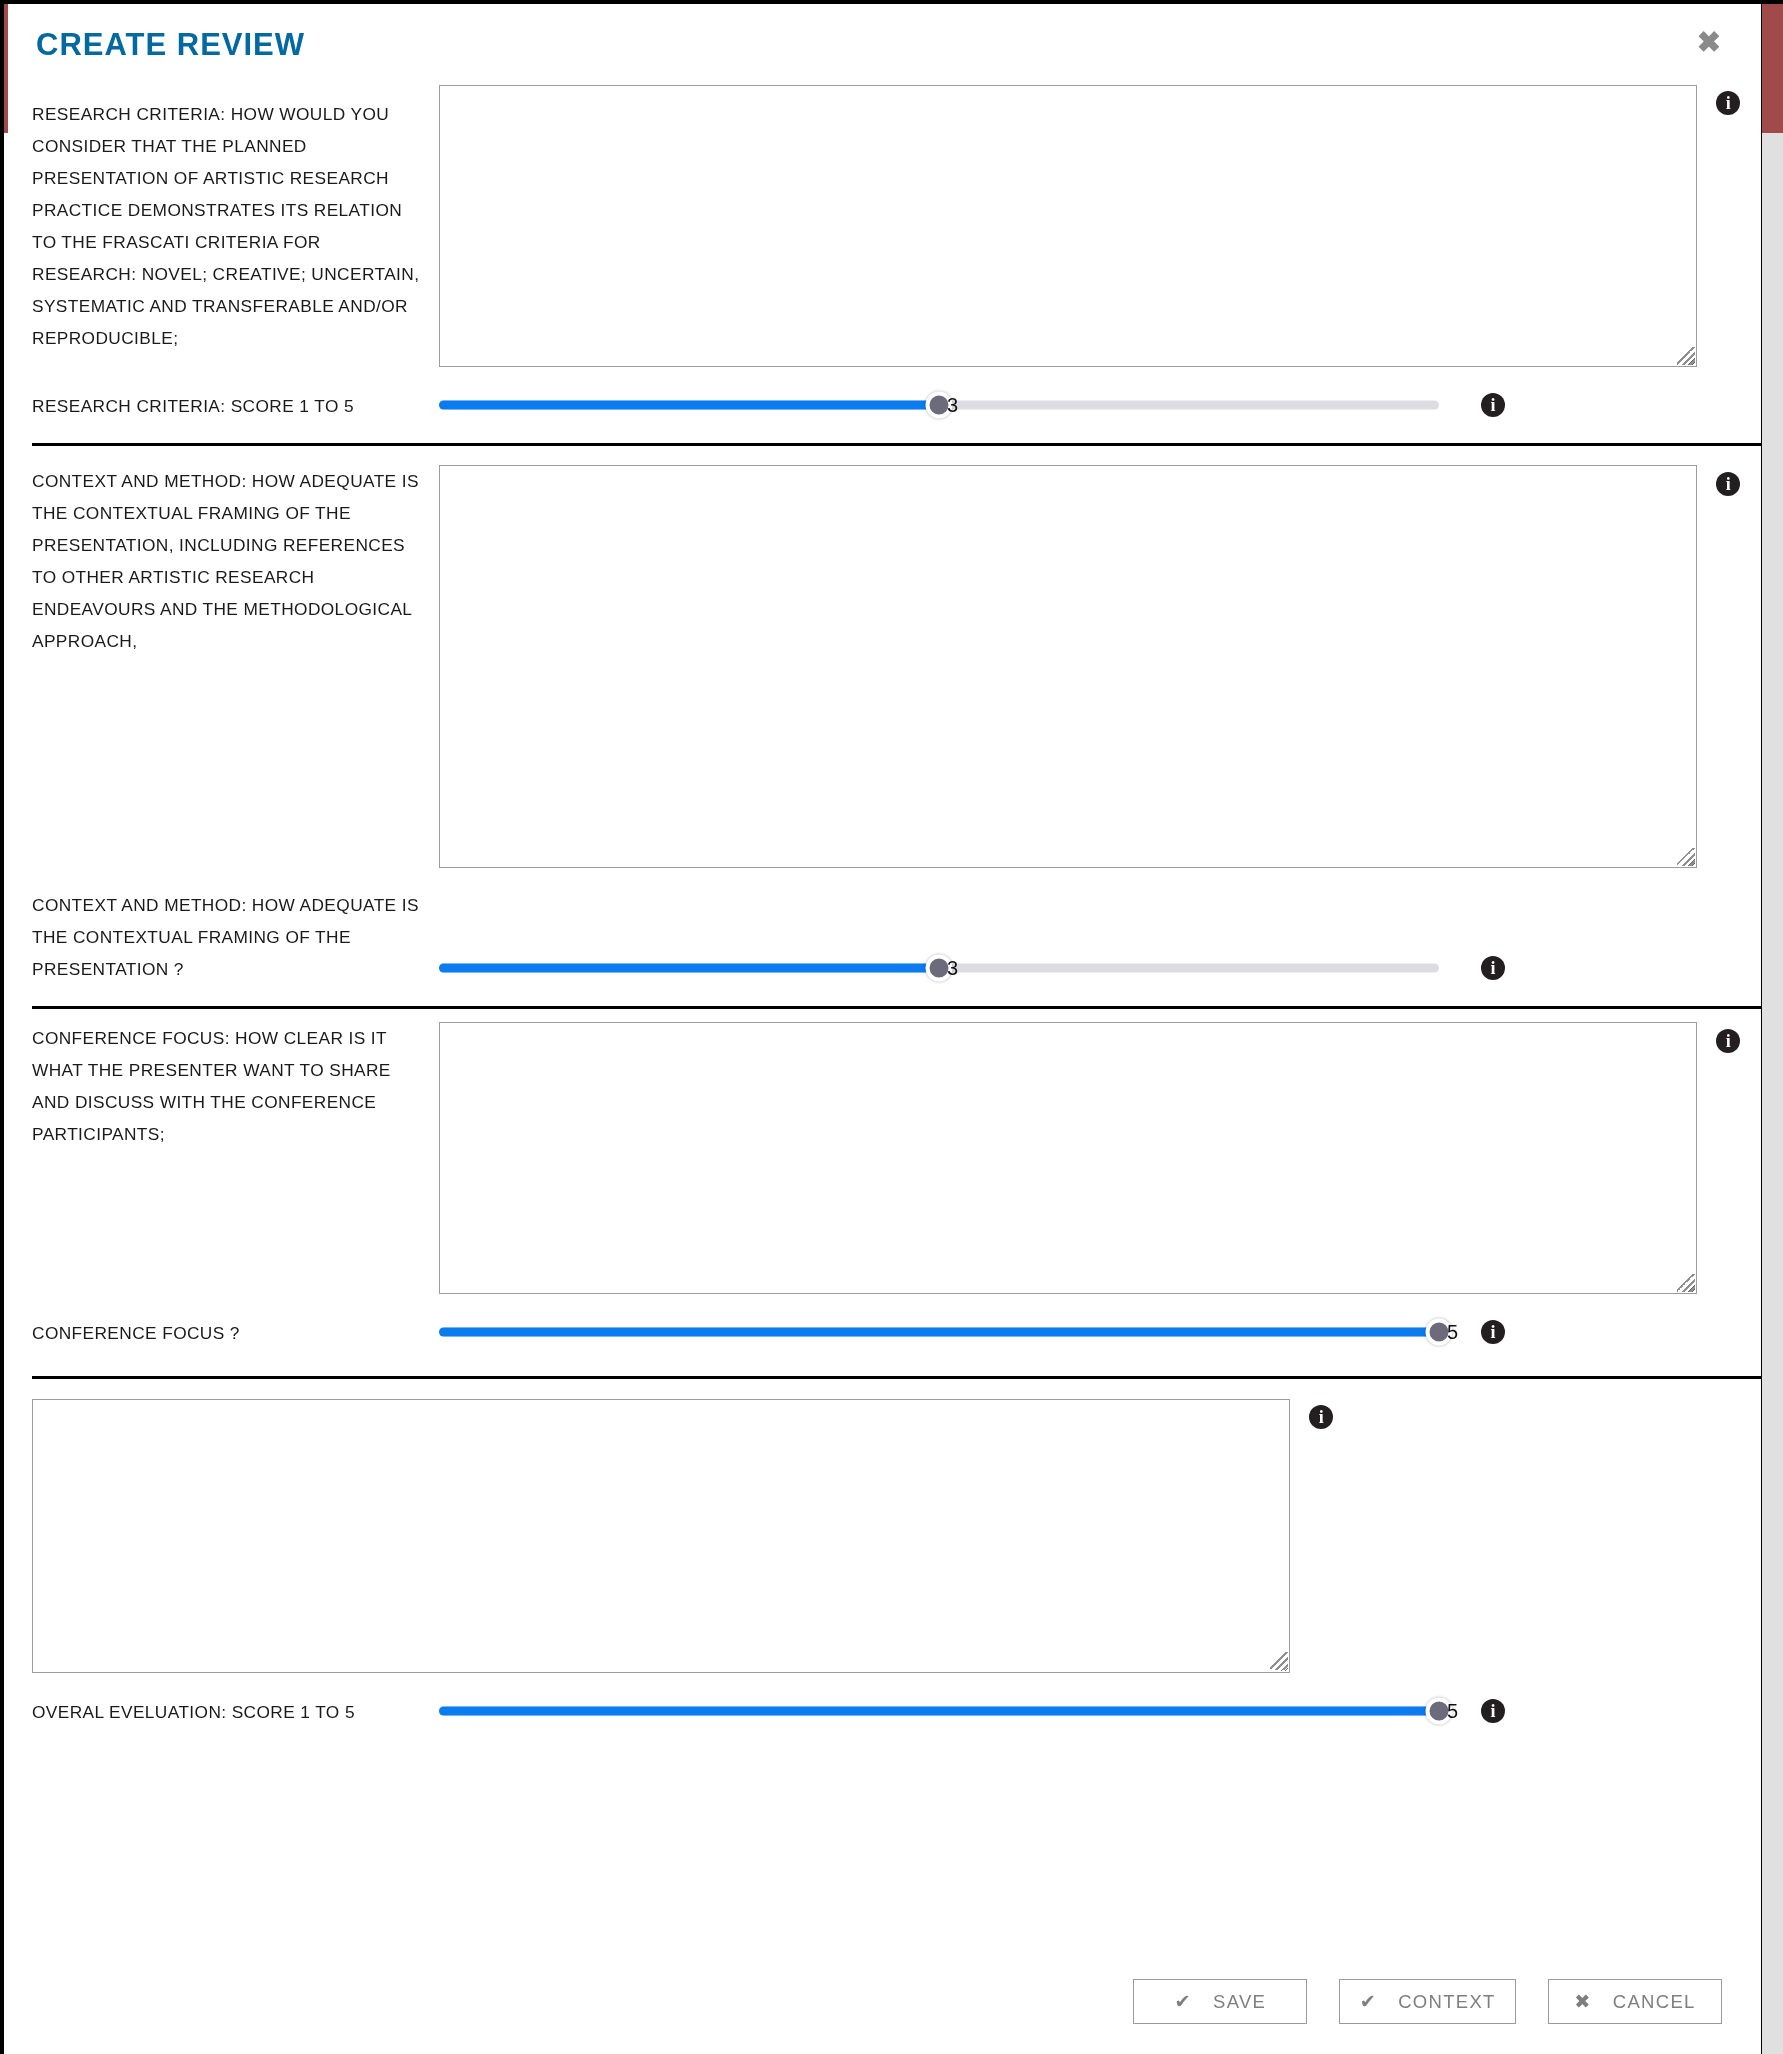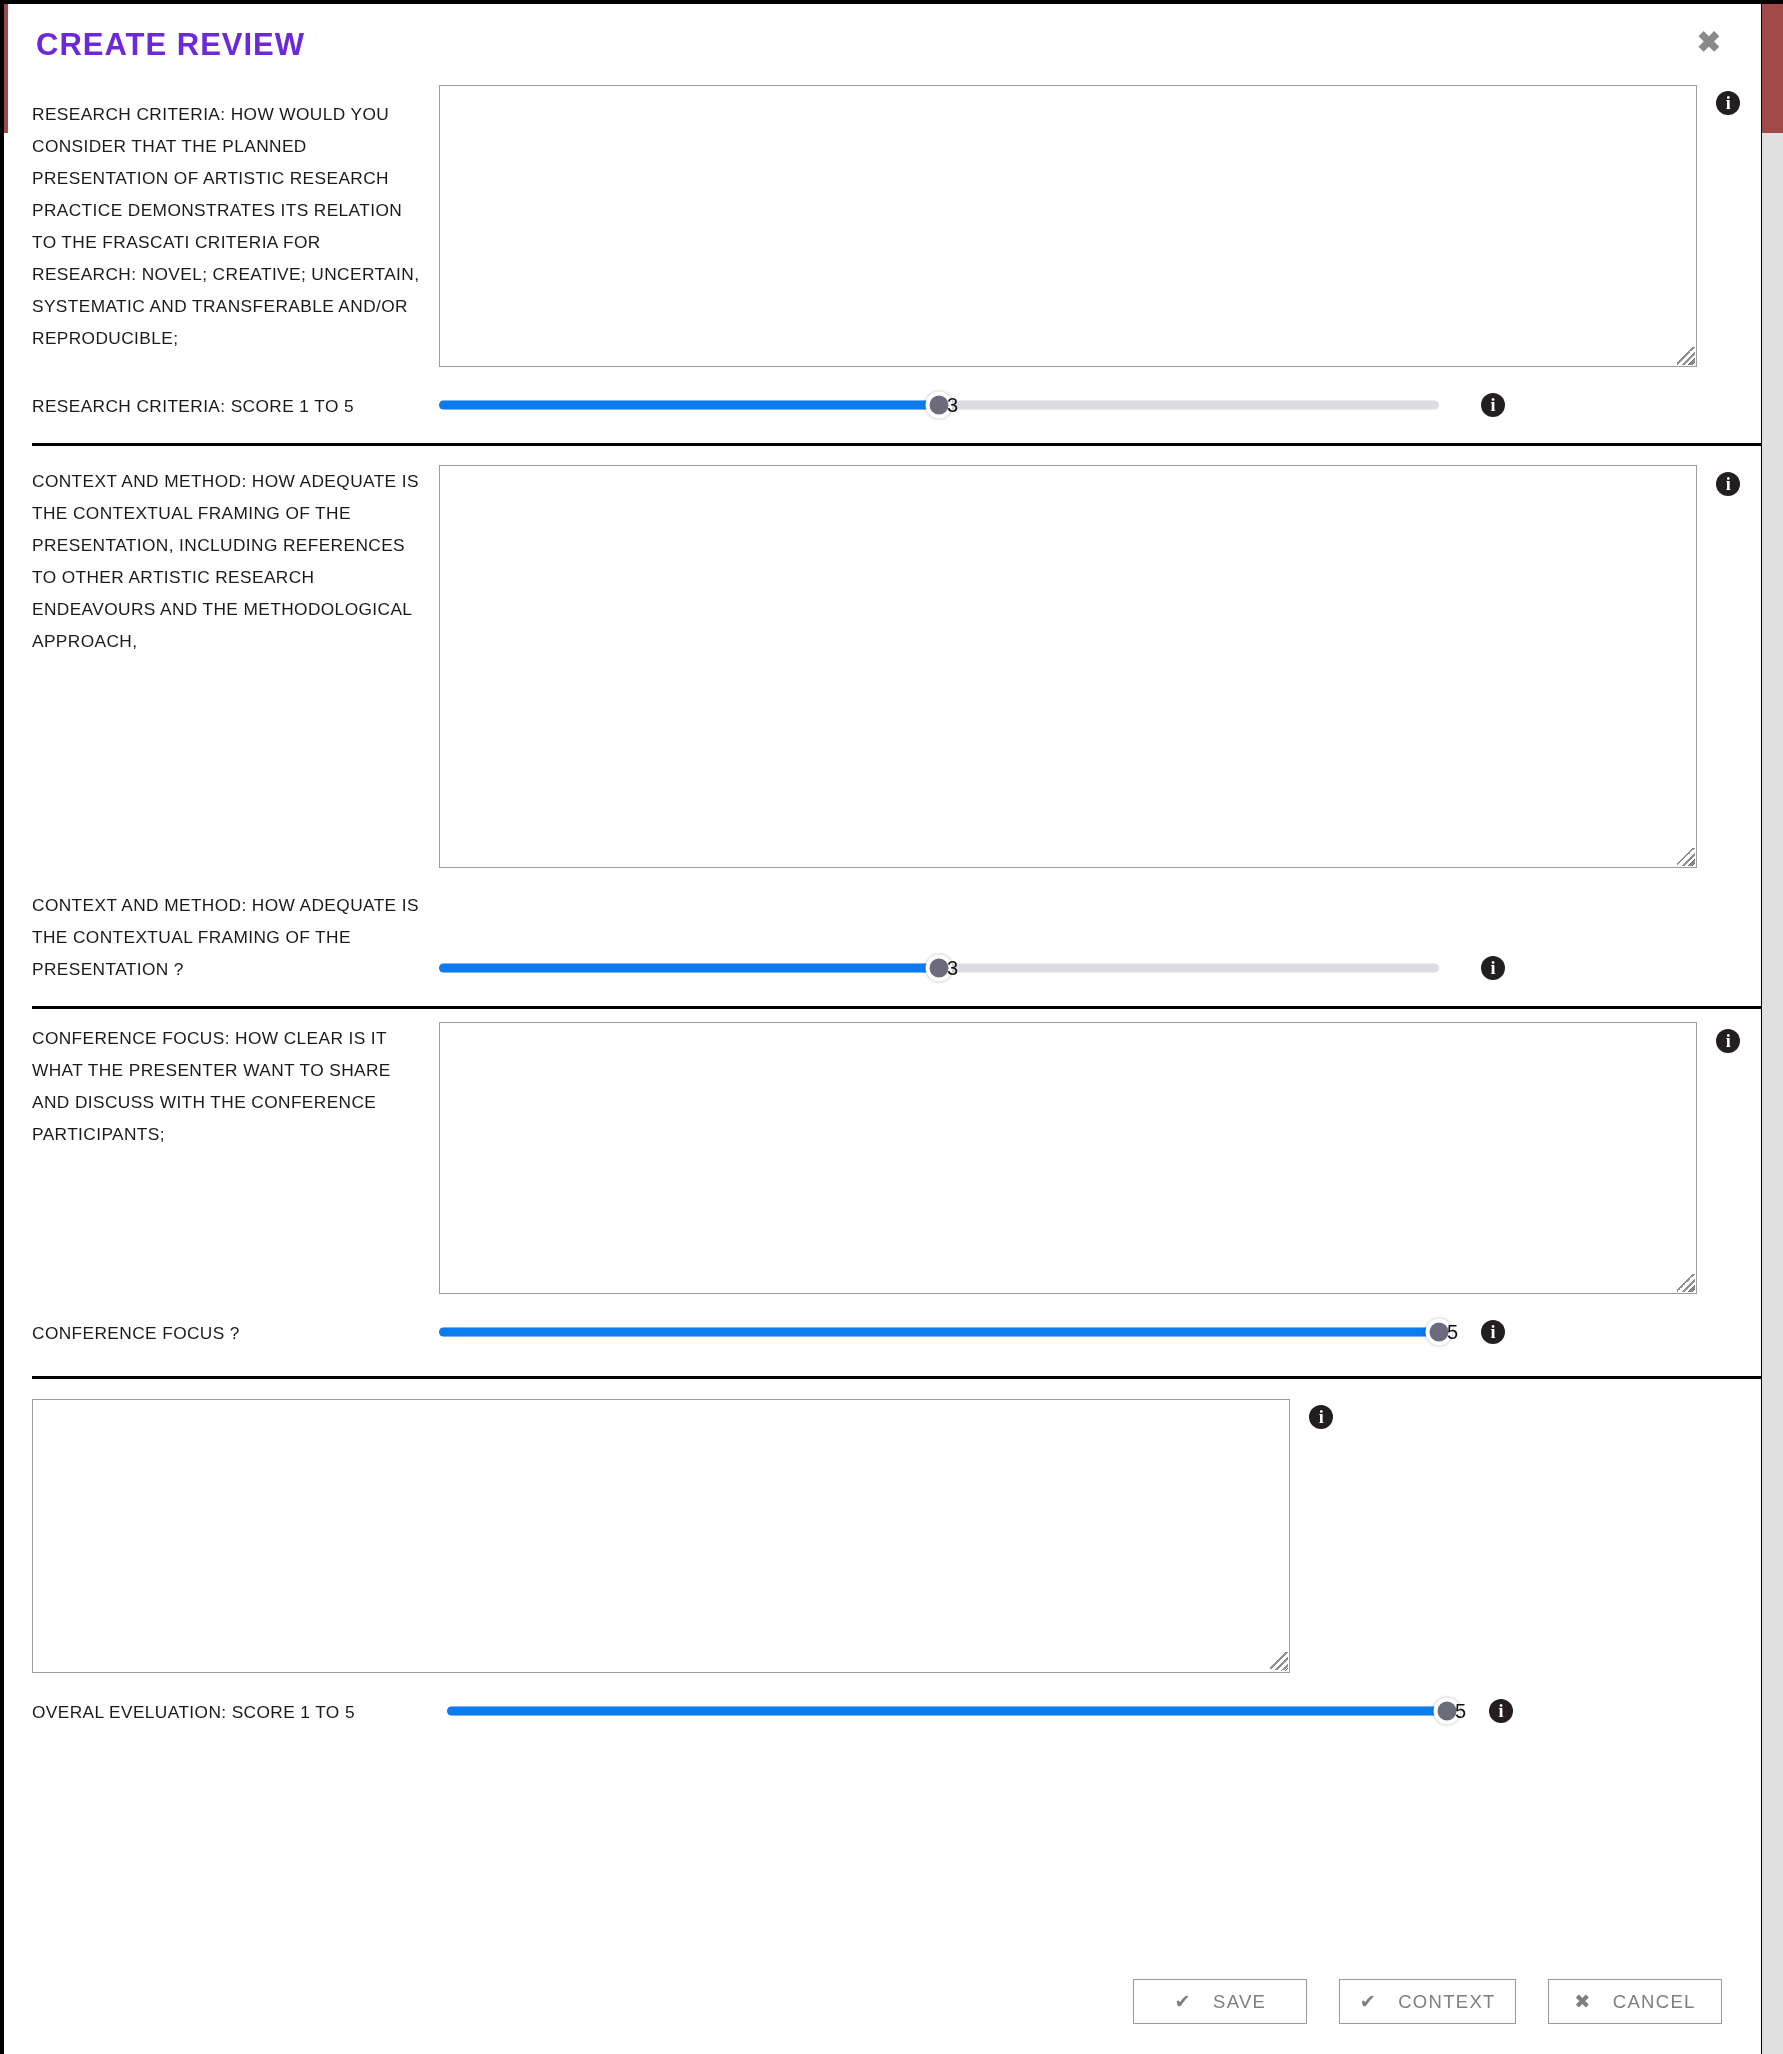--- a/index.html
+++ b/index.html
@@ -50,21 +50,21 @@
     padding: 0;
   }
 
   
   .modal-title {
     position: absolute;
     left: 32px; top: 22.6px;
     font-size: 31px;
     font-weight: bold;
     letter-spacing: 1px;
-    color: #6d28d9;
+    color: #0369a1;
   }
   .close-btn {
     position: absolute;
     right: 40px; top: 24px;
     font-size: 29px;
     line-height: 1;
     color: #8a8a8a;
     font-weight: bold;
     cursor: pointer;
     user-select: none;
@@ -322,21 +322,21 @@
           <div class="divider"></div>
           <div class="field-row" style="padding-top: 19.3px;">
             <div class="field-control">
               <div class="ta-wrap">
                 <textarea class="note" placeholder="" style="height: 274px;"></textarea>
                 <div class="resize-grip"></div>
               </div>
               <div class="info-icon info-ta">i</div>
             </div>
           </div>
-          <div class="field-row slider-row" style="padding-top: 21px; padding-bottom: 21px; gap: 8px;">
+          <div class="field-row slider-row" style="padding-top: 21px; padding-bottom: 21px;">
             <div class="field-label">OVERAL EVELUATION: SCORE 1 TO 5</div>
             <div class="field-control" style="align-items: center;">
               <div class="slider-wrap">
                 <div class="track"></div>
                 <div class="track-fill" style="width: 100%;"></div>
                 <div class="thumb" style="left: 100%;"></div>
                 <div class="slider-value" style="left: 100%;">5</div>
               </div>
               <div class="info-icon info-slider">i</div>
             </div>

